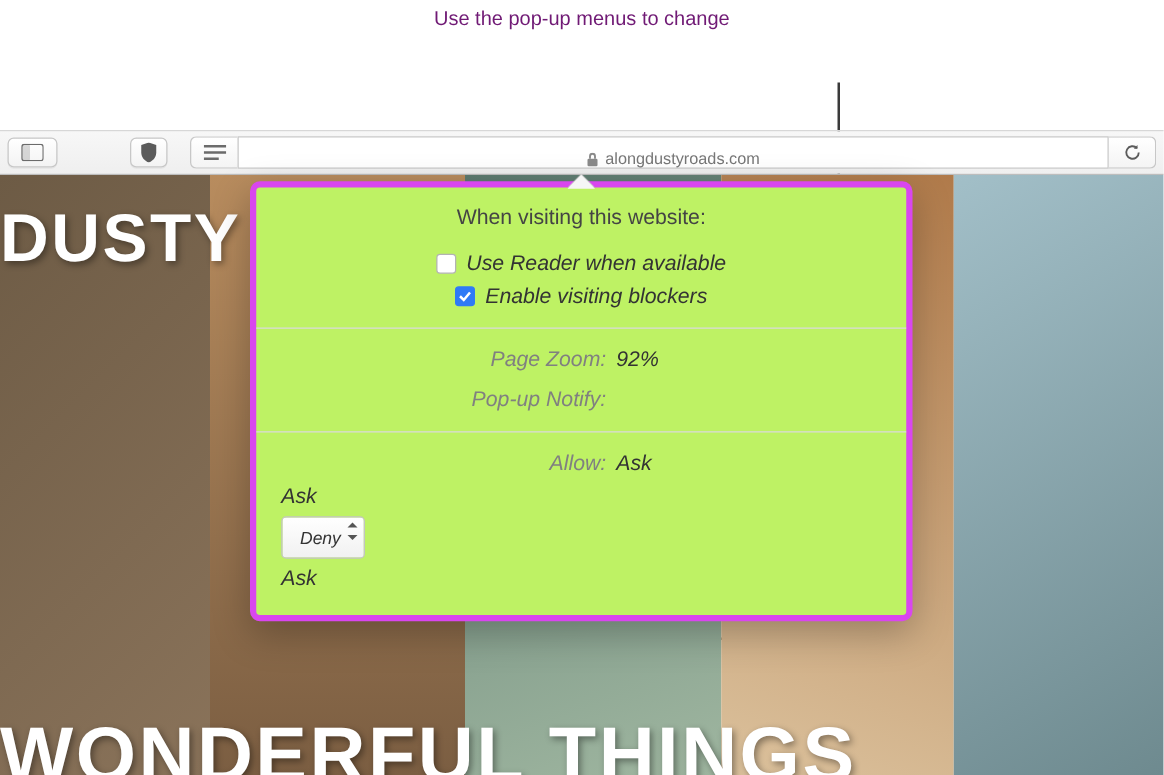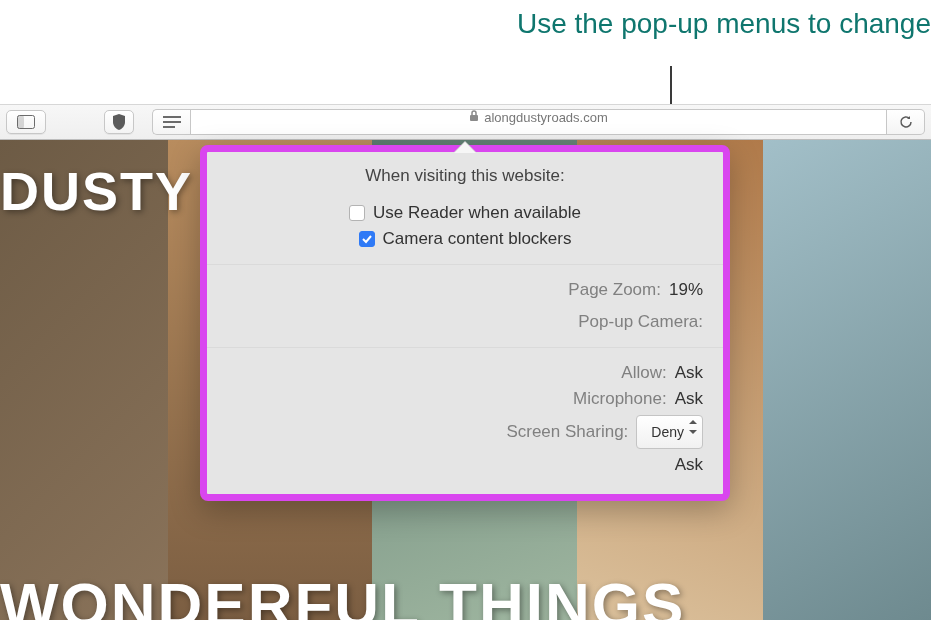--- a/index.html
+++ b/index.html
@@ -10,23 +10,23 @@
     font-family: -apple-system, "Helvetica Neue", Helvetica, Arial, sans-serif;
     background: #fff;
     overflow: hidden;
     position: relative;
   }
   .annotation {
     position: absolute;
     top: 6px;
     left: 0;
     width: 100%;
-    text-align: right;
-    font-size: 28px;
-    color: #0f766e;
+    text-align: center;
+    font-size: 16px;
+    color: #701a75;
     line-height: 1.3;
   }
   .browser-chrome {
     position: absolute;
     top: 104px;
     left: 0;
     right: 0;
     height: 36px;
     background: linear-gradient(#f7f7f7,#efefef);
     border-top: 1px solid #d7d7d7;
@@ -63,21 +63,21 @@
     border-radius: 5px 0 0 5px;
     background: linear-gradient(#ffffff,#f4f4f4);
     display:flex;align-items:center;justify-content:center;
   }
   .addr {
     flex: 1;
     height: 26px;
     border: 1px solid #c7c7c7;
     background: #fff;
     display: flex;
-    align-items: flex-start;
+    align-items: flex-end;
     justify-content: center;
     font-size: 13px;
     color: #777;
     gap: 5px;
   }
   .reload-btn {
     width: 38px;
     height: 26px;
     border: 1px solid #c7c7c7;
     border-left: none;
@@ -106,22 +106,22 @@
     position:absolute; bottom:-20px; left:0px;
     font-size:62px; font-weight:800; color:#fff; letter-spacing:2px;
     text-shadow: 2px 2px 6px rgba(0,0,0,0.4);
     white-space:nowrap;
   }
   .popover {
     position: absolute;
     top: 145px;
     left: 200px;
     width: 530px;
-    background: #e5e5e5;
-    border: 7px solid #d946ef;
+    background: #bef264;
+    border: 5px solid #d946ef;
     border-radius: 8px;
     box-shadow: 0 10px 30px rgba(0,0,0,0.25);
     padding: 14px 0 16px 0;
   }
   .popover-arrow {
     position:absolute;
     top:-10px; left:50%; transform:translateX(-50%);
     width:0;height:0;
     border-left:11px solid transparent;
     border-right:11px solid transparent;
@@ -136,31 +136,32 @@
   }
   .popover hr {
     border:none; border-top:1px solid #dadada; margin: 12px 0;
   }
   .chk-row, .kv-row {
     display:flex;
     align-items:center;
     padding: 3px 20px;
     font-size: 17px;
     color:#333;
+    font-style:italic;
   }
   .chk-row { justify-content:center; gap:8px; }
   .chk {
     width:16px;height:16px;border:1px solid #b3b3b3;border-radius:3px;
     background:#fff; display:flex;align-items:center;justify-content:center;
     flex-shrink:0;
   }
   .chk.checked { background:#2f7af6; border-color:#2f7af6; }
   .chk.checked svg { display:block; }
   .chk svg { display:none; }
-  .kv-row { gap: 8px; justify-content: flex-end; }
+  .kv-row { gap: 8px; }
   .kv-label { width: 260px; text-align:right; color:#808080;}
   .kv-value { color:#333; display:flex; align-items:center; gap:4px;}
   .select-box {
     border:1px solid #c4c4c4; border-radius:4px;
     background:linear-gradient(#ffffff,#f1f1f1);
     height:34px; padding: 0 18px 0 14px;
     font-size:14px; color:#333;
     display:flex;align-items:center;
     position:relative;
   }
@@ -247,53 +248,51 @@
       
     </div>
     <span>Use Reader when available</span>
   </div>
   <div class="chk-row">
     <div class="chk checked">
       <svg width="12" height="12" viewBox="0 0 12 12">
           <path d="M2 6 L5 9 L10 3" stroke="#fff" stroke-width="2" fill="none"></path>
         </svg>
     </div>
-    <span>Camera content blockers</span>
+    <span>Enable visiting blockers</span>
   </div>
 
   <hr>
 
   <div class="kv-row">
     <div class="kv-label">Page Zoom:</div>
     <div class="kv-value">
-        <span>19%</span>
-      </div>
-  </div>
-  <div class="kv-row">
-  </div>
-  <div class="kv-row">
-    <div class="kv-label">Pop-up Camera:</div>
+        <span>92%</span>
+      </div>
+  </div>
+  <div class="kv-row">
+  </div>
+  <div class="kv-row">
+    <div class="kv-label">Pop-up Notify:</div>
   </div>
 
   <hr>
 
   <div class="kv-row">
     <div class="kv-label">Allow:</div>
     <div class="kv-value">
         <span>Ask</span>
       </div>
   </div>
   <div class="kv-row">
-    <div class="kv-label">Microphone:</div>
     <div class="kv-value">
         <span>Ask</span>
       </div>
   </div>
   <div class="kv-row">
-    <div class="kv-label">Screen Sharing:</div>
     <div class="kv-value">
       <div class="select-box">
         <span>Deny</span>
       </div>
     </div>
   </div>
   <div class="kv-row">
     <div class="kv-value">
         <span>Ask</span>
       </div>

